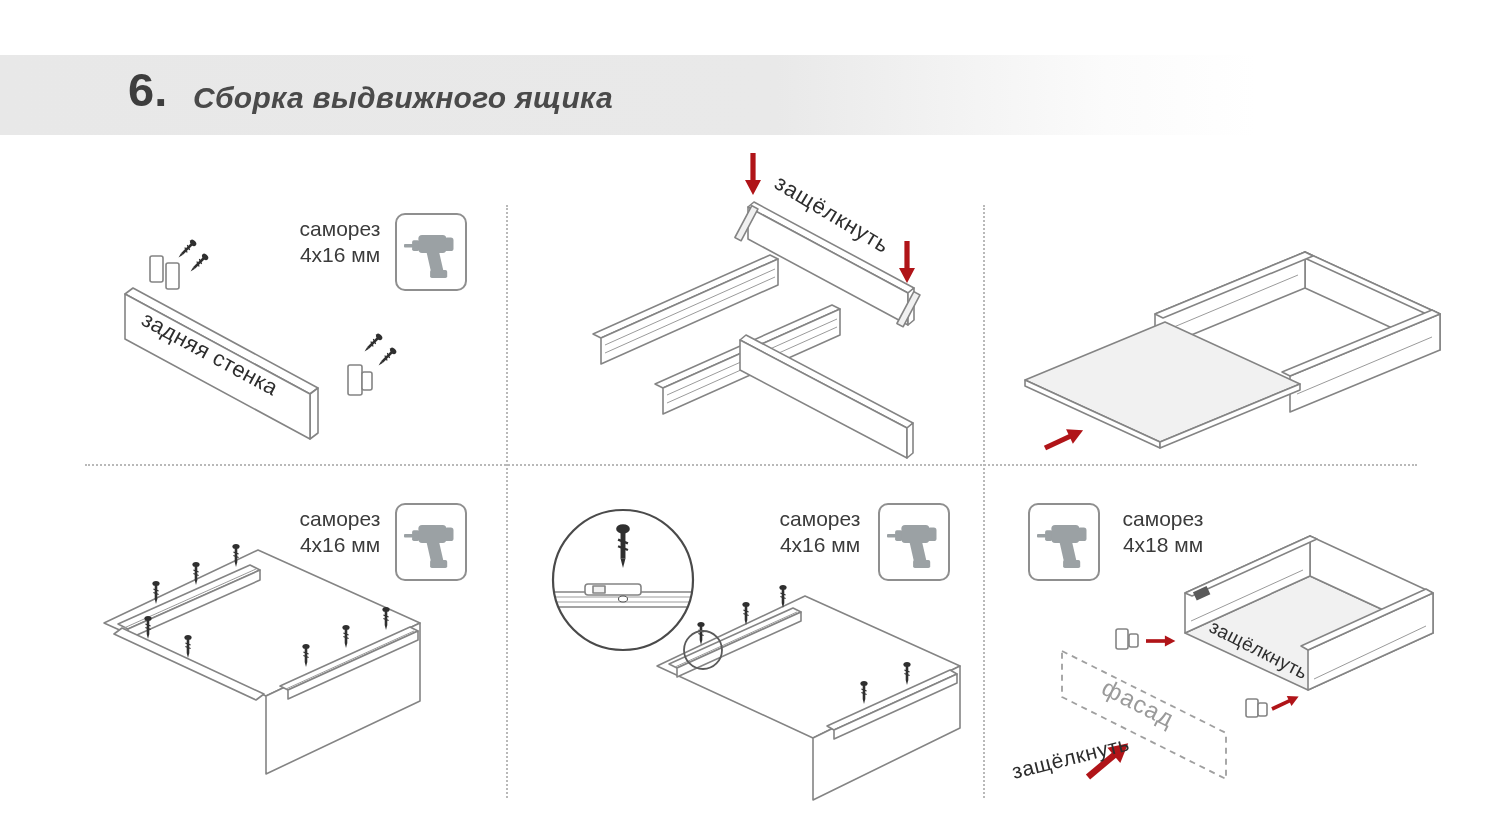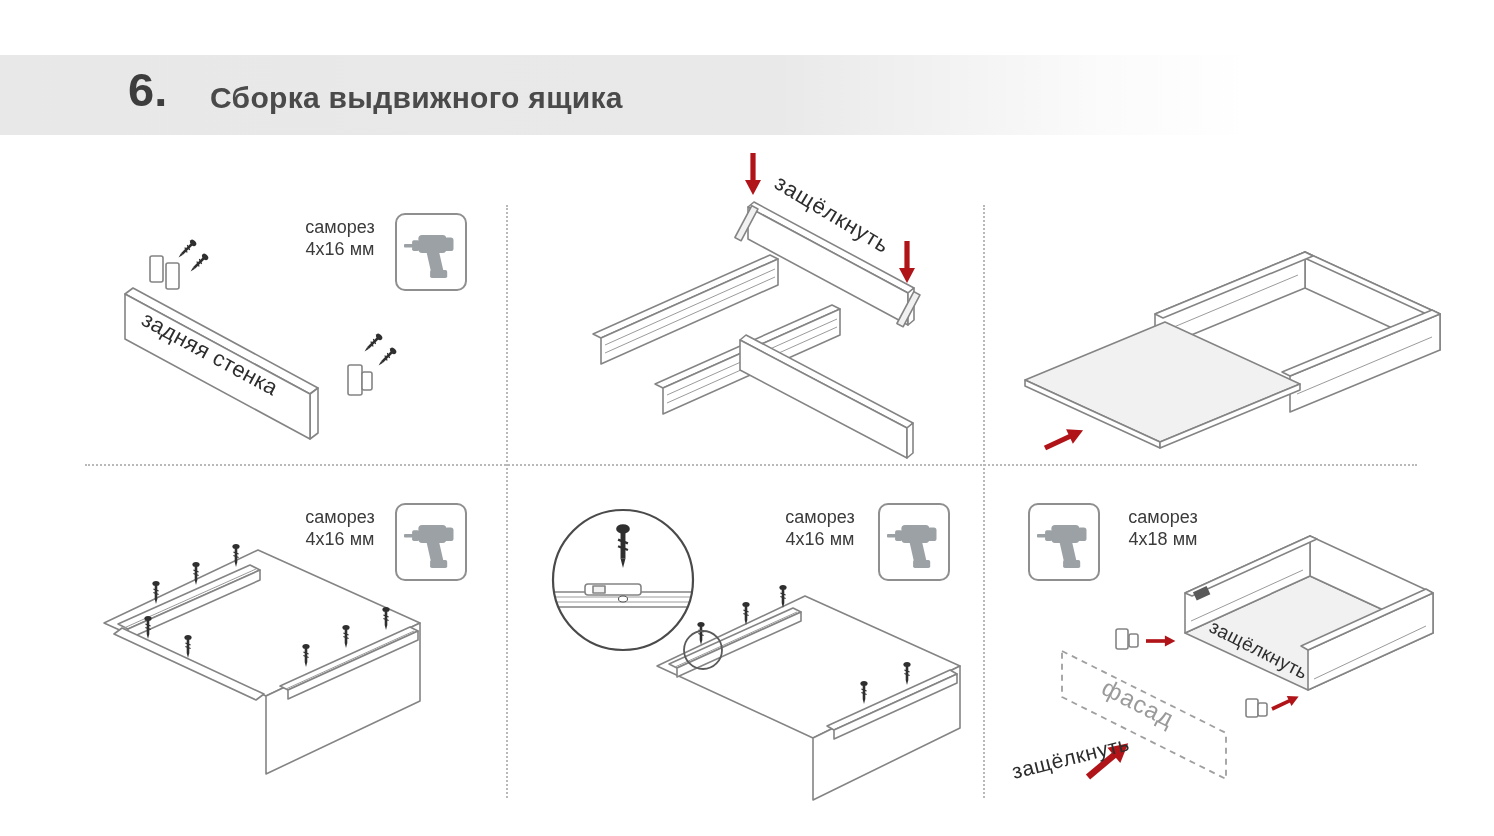--- a/index.html
+++ b/index.html
@@ -3,29 +3,29 @@
 <meta charset="utf-8">
 <style>
   * { margin:0; padding:0; box-sizing:border-box; }
   html,body { background:#fff; }
   body { font-family:"Liberation Sans", sans-serif; }
   .page { position:relative; width:1494px; height:836px; background:#fff; overflow:hidden; }
 
   .header-band { position:absolute; left:0; top:55px; width:100%; height:80px;
     background:linear-gradient(90deg,#e8e8e8 0%,#e9e9e9 52%,#fbfbfb 74%,#ffffff 84%); }
   .step-number { position:absolute; left:128px; top:62px; font-size:47px; font-weight:700; color:#3d3d3d; }
-  .page-title  { position:absolute; left:210px; top:81px; font-size:30px; font-weight:600; color:#4a4a4a; letter-spacing:.3px; }
+  .page-title  { position:absolute; left:193px; top:81px; font-size:30px; font-weight:600; color:#4a4a4a; letter-spacing:.3px;font-style:italic; }
 
   .sep { position:absolute; }
   .sep.v { width:0; border-left:2.5px dotted #b9b9b9; }
   .sep.h { height:0; border-top:2.5px dotted #b9b9b9; }
 
   .cell { position:absolute; overflow:visible; }
 
-  .screw-label { position:absolute; width:110px; text-align:center; font-size:18px; line-height:1.24; color:#3b3b3b; }
+  .screw-label { position:absolute; width:110px; text-align:center; font-size:21px; line-height:1.24; color:#3b3b3b; }
   .tool-box { position:absolute; width:72px; height:78px; border:2.5px solid #8f8f8f; border-radius:10px;
     background:#fff; display:flex; align-items:center; justify-content:center; }
   .tool-box svg { width:54px; height:56px; }
 
   .draw { position:absolute; overflow:visible; }
   .ln  { fill:#ffffff; stroke:#848484; stroke-width:1.6; stroke-linejoin:round; }
   .lnf { fill:#f1f1f1; stroke:#848484; stroke-width:1.6; stroke-linejoin:round; }
   .thin { stroke:#9b9b9b; stroke-width:1; fill:none; }
   .part-text  { font-size:22px; font-weight:500; fill:#2d2d2d; letter-spacing:.5px; }
   .snap-text  { font-size:22px; font-weight:500; fill:#2d2d2d; letter-spacing:1px; }

